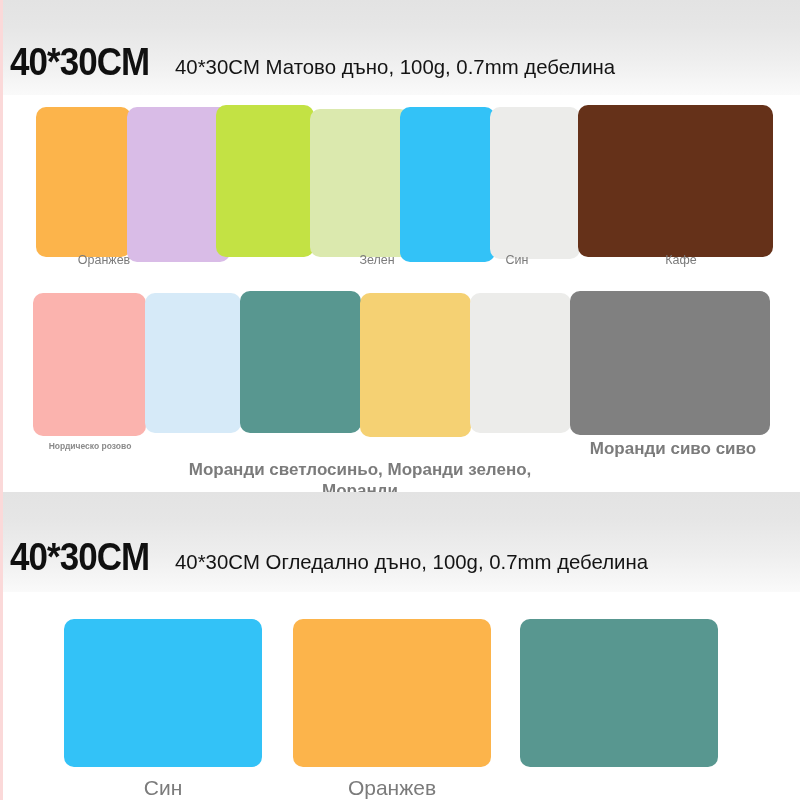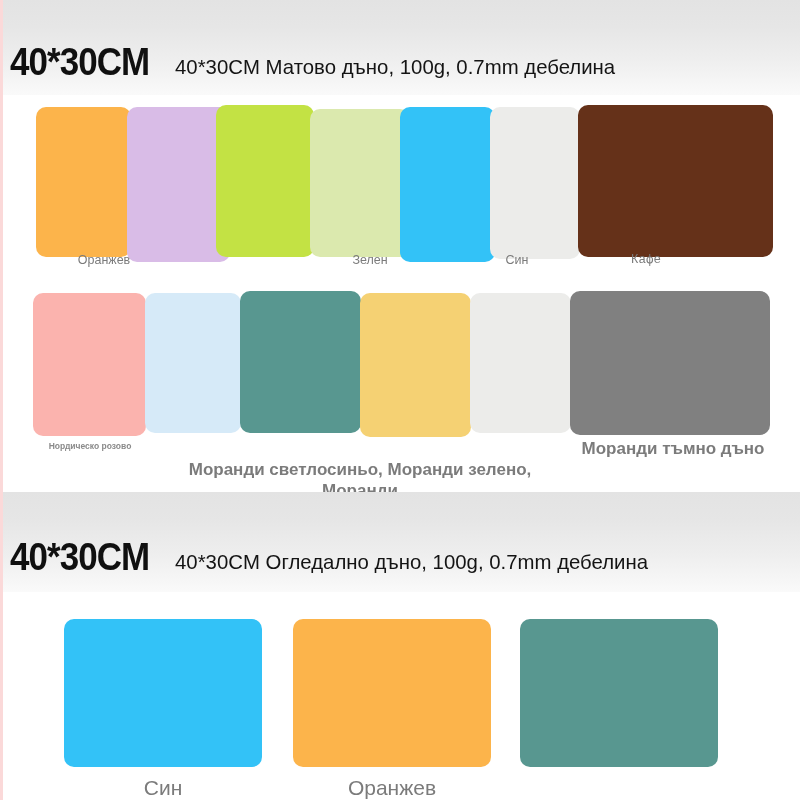--- a/index.html
+++ b/index.html
@@ -120,37 +120,37 @@
     <div class="row" style="top:0;height:205px;">
       <div class="swatch" style="left:36px;  top:12px; width:95px;  height:150px; background:#fcb44b;"></div>
       <div class="swatch" style="left:127px; top:12px; width:103px; height:155px; background:#d9bce7;"></div>
       <div class="swatch" style="left:216px; top:10px; width:98px;  height:152px; background:#c3e244;"></div>
       <div class="swatch" style="left:310px; top:14px; width:100px; height:148px; background:#dbe9ae;"></div>
       <div class="swatch" style="left:400px; top:12px; width:95px;  height:155px; background:#33c2f7;"></div>
       <div class="swatch" style="left:490px; top:12px; width:90px;  height:152px; background:#ececea;"></div>
       <div class="swatch" style="left:578px; top:10px; width:195px; height:152px; background:#653119;"></div>
 
       <div class="caption cap-sm" style="left:44px; top:158px; width:120px;">Оранжев</div>
-      <div class="caption cap-sm" style="left:320px; top:158px; width:100px;">Зелен</div>
+      <div class="caption cap-sm" style="left:327px; top:158px; width:100px;">Зелен</div>
       <div class="caption cap-sm" style="left:472px; top:158px; width:90px;">Син</div>
-      <div class="caption cap-sm" style="left:598px; top:158px; width:96px;font-family:Liberation Mono, monospace;">Кафе</div>
+      <div class="caption cap-sm" style="left:633px; top:158px; width:96px;">Кафе</div>
     </div>
 
     <div class="row" style="top:198px;height:195px;font-weight:bold;">
       <div class="swatch" style="left:33px;  top:0px;  width:113px; height:143px; background:#fbb3ae;"></div>
       <div class="swatch" style="left:145px; top:0px;  width:96px;  height:140px; background:#d6eaf8;"></div>
       <div class="swatch" style="left:240px; top:-2px; width:121px; height:142px; background:#589790;"></div>
       <div class="swatch" style="left:360px; top:0px;  width:111px; height:144px; background:#f5d173;"></div>
       <div class="swatch" style="left:470px; top:0px;  width:101px; height:140px; background:#ececea;"></div>
       <div class="swatch" style="left:570px; top:-2px; width:200px; height:144px; background:#808080;"></div>
 
       <div class="caption cap-xs" style="left:30px; top:148px; width:120px;">Нордическо розово</div>
       <div class="caption cap-md" style="left:155px; top:138px; width:410px; text-align:center;margin-top:29px;">Моранди светлосиньо, Моранди зелено, Моранди
 жълто, Моранди светло сиво</div>
-      <div class="caption cap-md" style="left:578px; top:146px; width:190px;">Моранди тъмно дъно</div>
+      <div class="caption cap-md" style="left:578px; top:146px; width:190px;">Моранди сиво сиво</div>
     </div>
 
   </div>
 
   <div class="header-band second">
     <div class="header-size">40*30CM</div>
     <div class="header-desc">40*30CM Огледално дъно, 100g, 0.7mm дебелина</div>
   </div>
 
   <div class="swatch-section sec-two">

